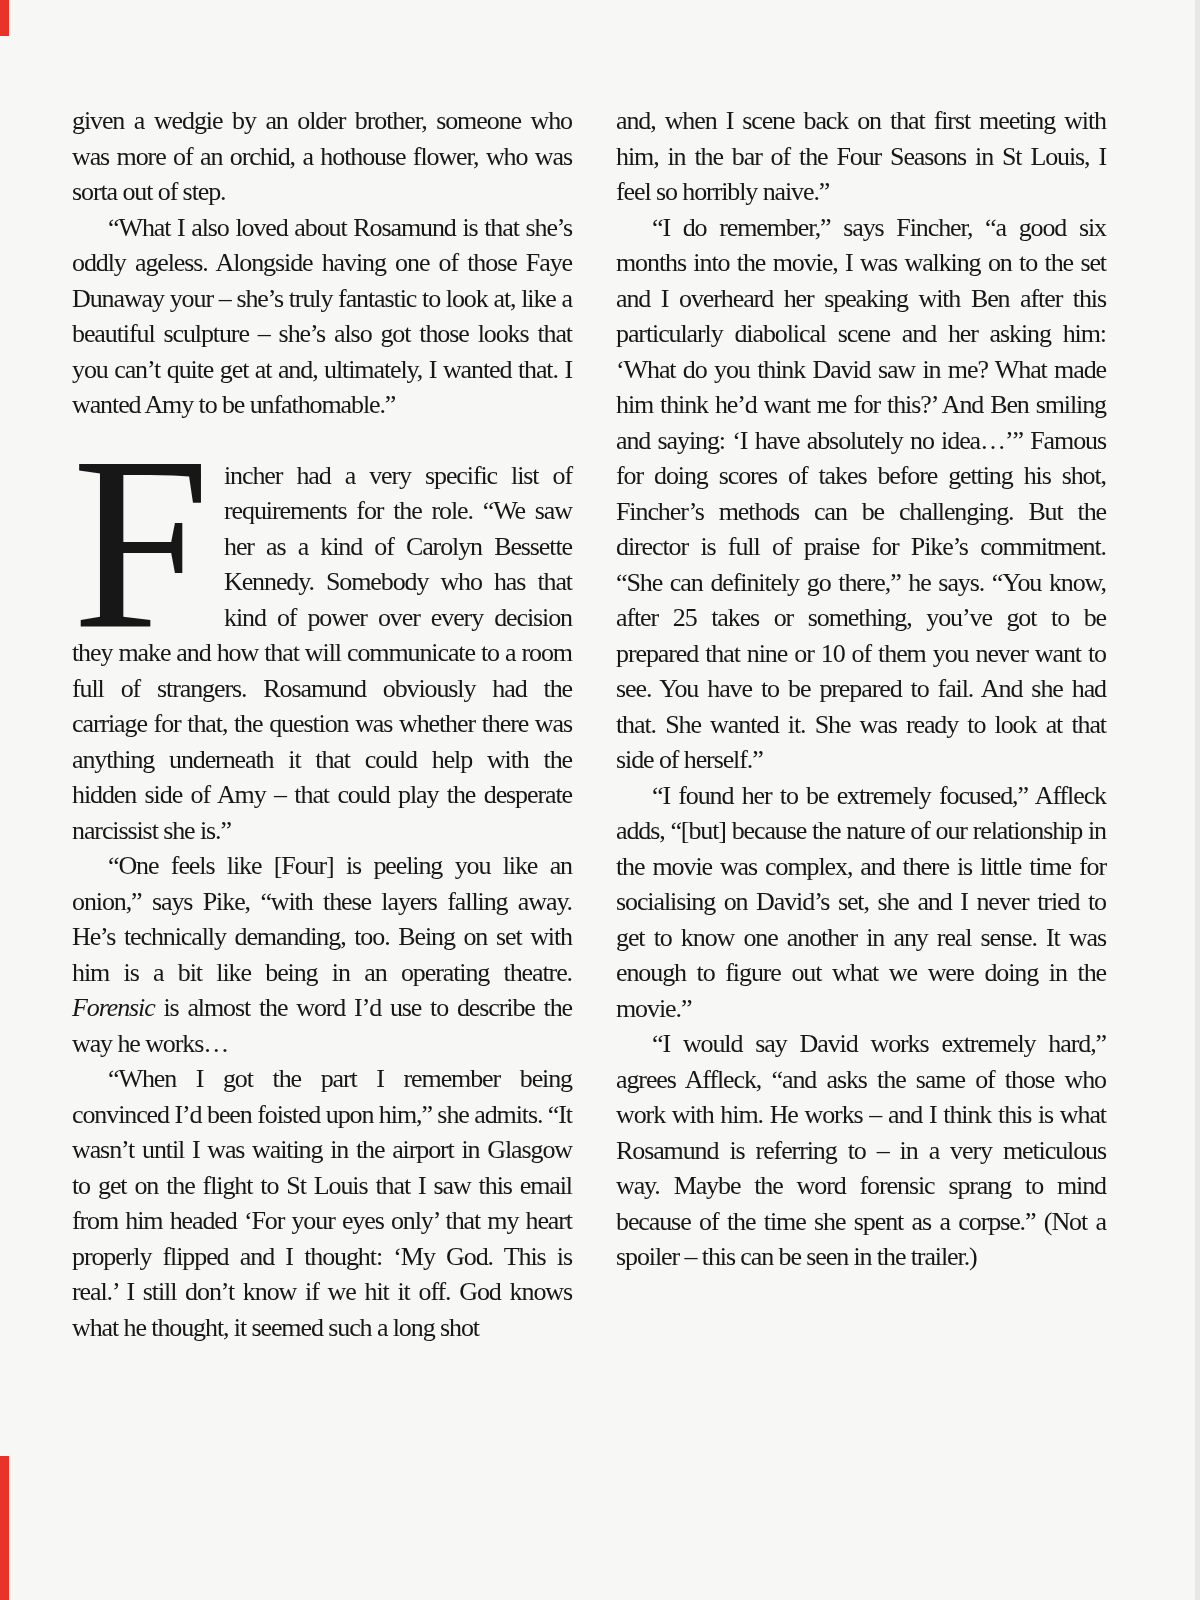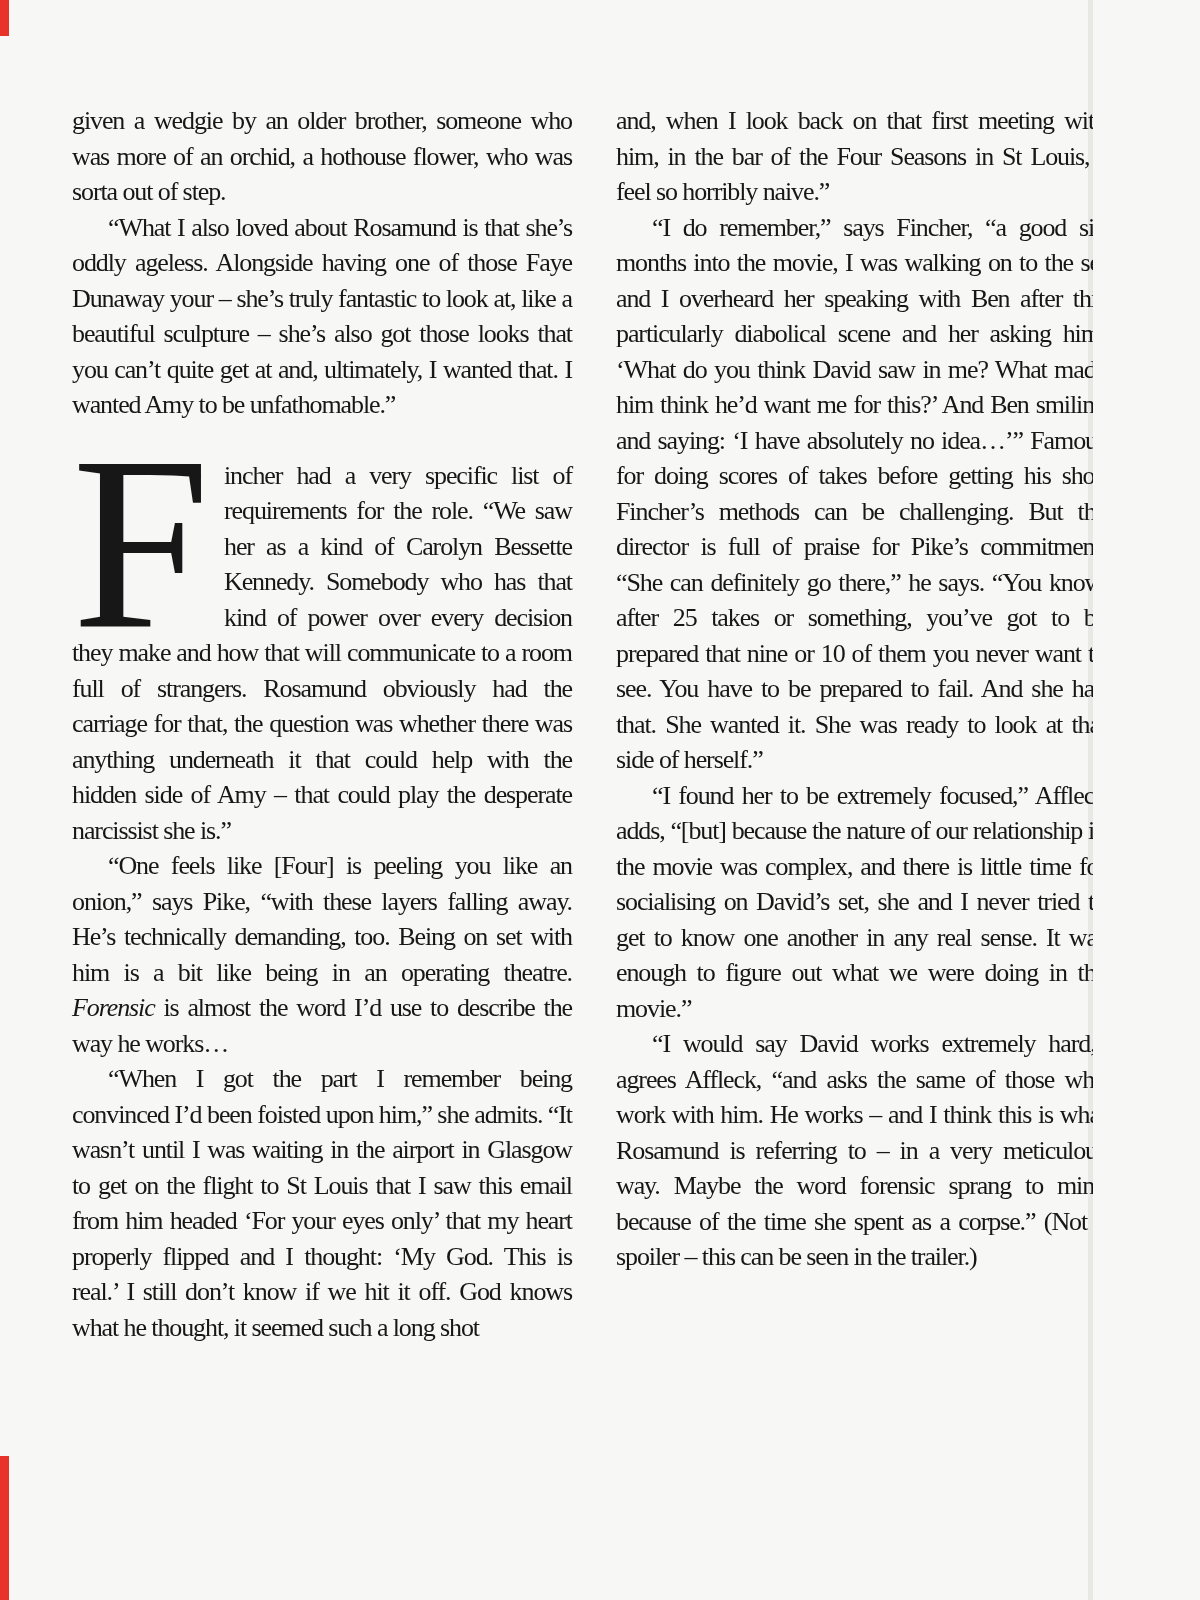--- a/index.html
+++ b/index.html
@@ -10,21 +10,21 @@
   }
   * { margin: 0; padding: 0; box-sizing: border-box; }
   html, body { width: 1200px; height: 1600px; overflow: hidden; }
   body {
     background: var(--page-bg);
     font-family: "Liberation Serif", "DejaVu Serif", serif;
     color: var(--text-color);
   }
   .page {
     position: relative;
-    width: 1093px;
+    width: 1200px;
     height: 1600px;
     background: var(--page-bg);
     overflow: hidden;
   }
   .edge-mark {
     position: absolute;
     left: 0;
     width: 9px;
     background: var(--edge-red);
   }
@@ -82,19 +82,19 @@
     <p class="dropcap-para">
       <span class="dropcap">F</span><span>incher had a very specific list of requirements for the role. “We saw her as a kind of Carolyn Bessette Kennedy. Somebody who has that kind of power over every decision they make and how that will communicate to a room full of strangers. Rosamund obviously had the carriage for that, the question was whether there was anything underneath it that could help with the hidden side of Amy – that could play the desperate narcissist she is.”</span>
     </p>
     <p>
       <span>“One feels like [Four] is peeling you like an onion,” says Pike, “with these layers falling away. He’s technically demanding, too. Being on set with him is a bit like being in an operating theatre. </span><em>Forensic</em><span> is almost the word I’d use to describe the way he works…</span>
     </p>
     <p>“When I got the part I remember being convinced I’d been foisted upon him,” she admits. “It wasn’t until I was waiting in the airport in Glasgow to get on the flight to St Louis that I saw this email from him headed ‘For your eyes only’ that my heart properly flipped and I thought: ‘My God. This is real.’ I still don’t know if we hit it off. God knows what he thought, it seemed such a long shot</p>
   </div>
 
   <div class="col col-right">
-    <p class="no-indent">and, when I look back on that first meeting with him, in the bar of the Four Seasons in St Louis, I feel so horribly naive.”</p>
+    <p class="no-indent">and, when I scene back on that first meeting with him, in the bar of the Four Seasons in St Louis, I feel so horribly naive.”</p>
     <p>“I do remember,” says Fincher, “a good six months into the movie, I was walking on to the set and I overheard her speaking with Ben after this particularly diabolical scene and her asking him: ‘What do you think David saw in me? What made him think he’d want me for this?’ And Ben smiling and saying: ‘I have absolutely no idea…’” Famous for doing scores of takes before getting his shot, Fincher’s methods can be challenging. But the director is full of praise for Pike’s commitment. “She can definitely go there,” he says. “You know, after 25 takes or something, you’ve got to be prepared that nine or 10 of them you never want to see. You have to be prepared to fail. And she had that. She wanted it. She was ready to look at that side of herself.”</p>
     <p>“I found her to be extremely focused,” Affleck adds, “[but] because the nature of our relationship in the movie was complex, and there is little time for socialising on David’s set, she and I never tried to get to know one another in any real sense. It was enough to figure out what we were doing in the movie.”</p>
     <p>“I would say David works extremely hard,” agrees Affleck, “and asks the same of those who work with him. He works – and I think this is what Rosamund is referring to – in a very meticulous way. Maybe the word forensic sprang to mind because of the time she spent as a corpse.” (Not a spoiler – this can be seen in the trailer.)</p>
   </div>
 
 </div>
 
 </body></html>

